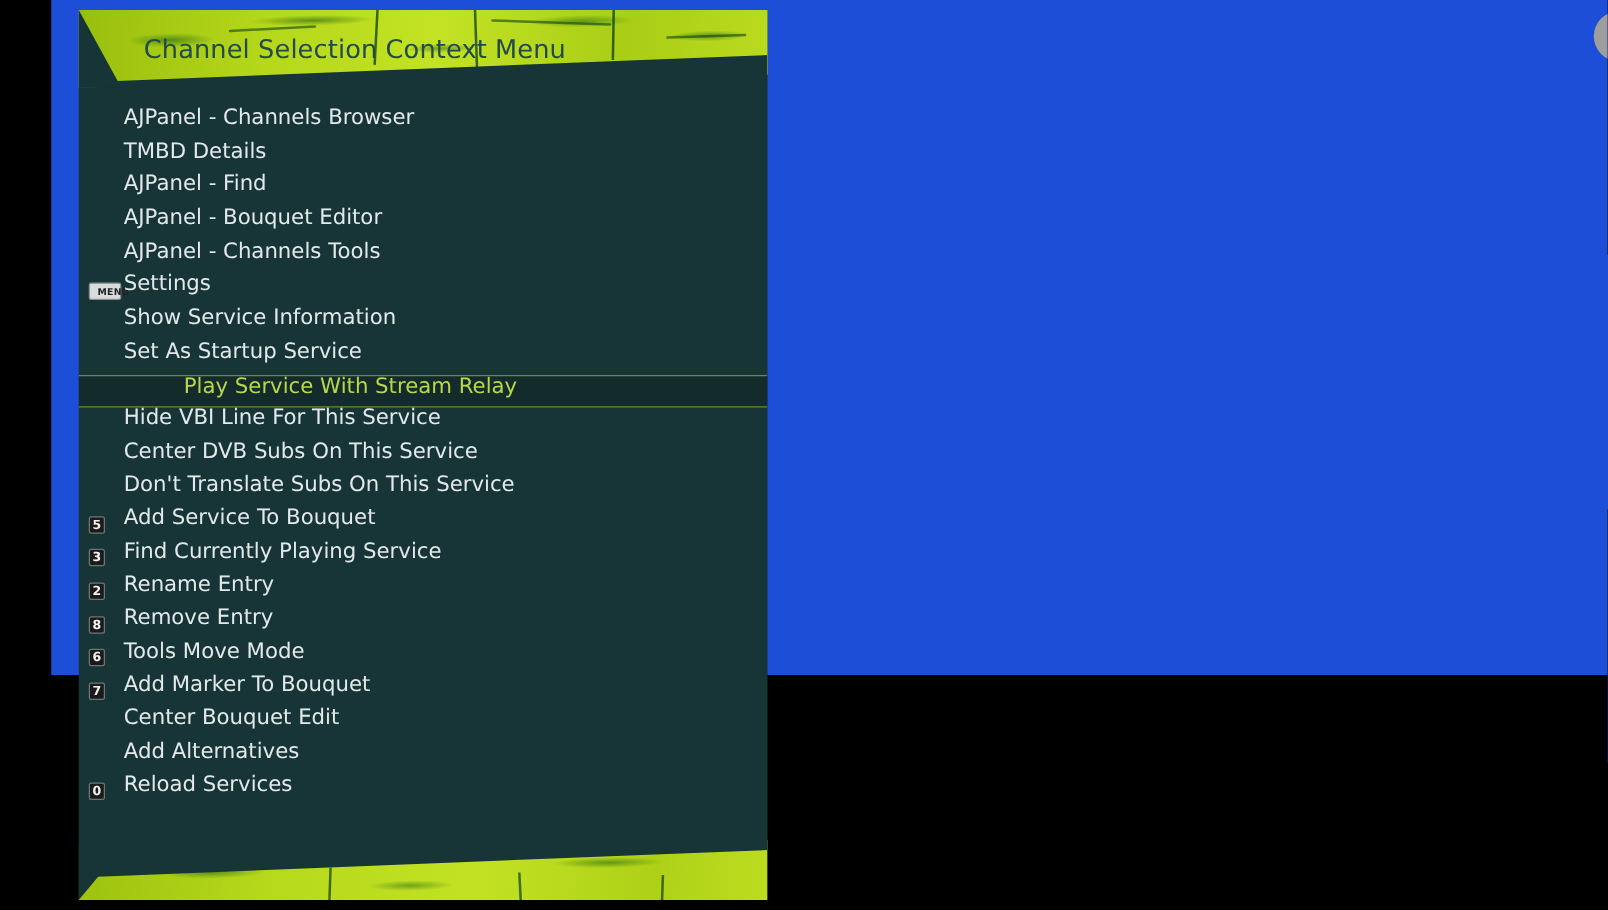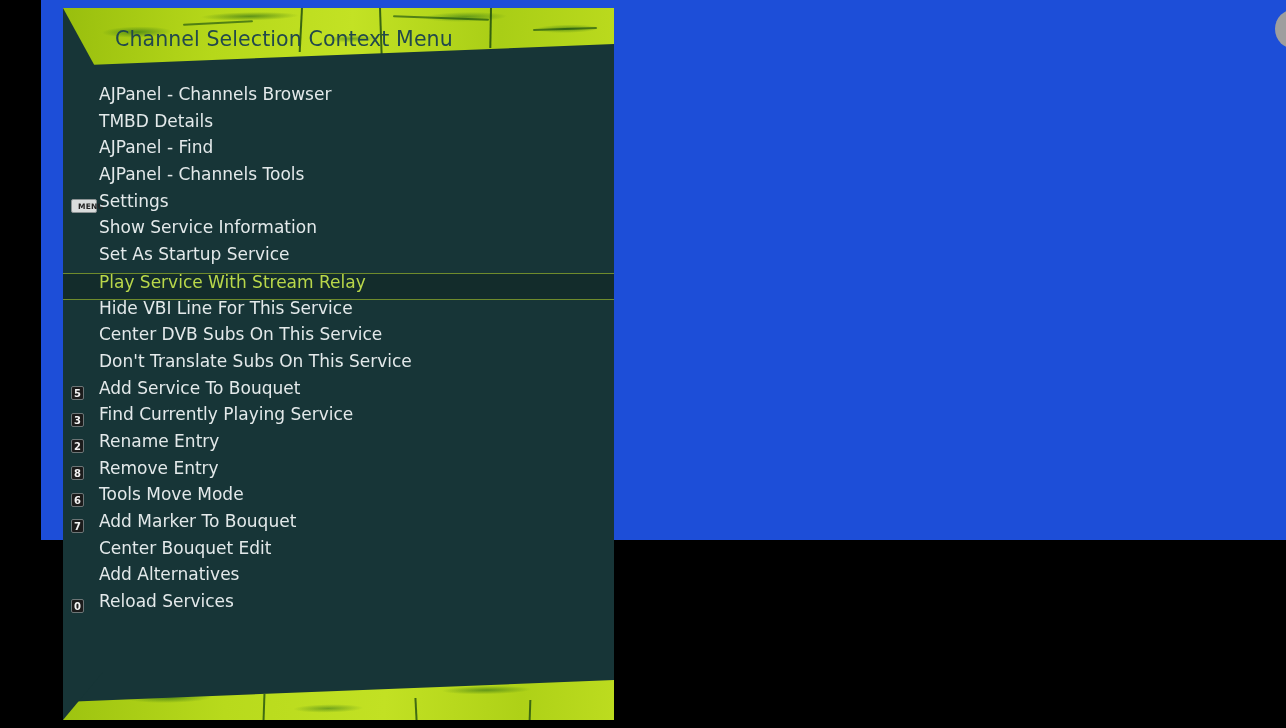--- a/index.html
+++ b/index.html
@@ -210,20 +210,21 @@
     min-width: 22px;
     padding: 0 6px;
     font-weight: bold;
   }
 
   
   .menu-row.selected {
     background: #132c2b;
     border-top: 1px solid #6f8b2c;
     border-bottom: 1px solid #6f8b2c;
+    gap: 48px;
   }
   .menu-row.selected .row-label {
     color: #b9d74a;
   }
 
   
   #scan-button {
     position: absolute;
     right: 12px;
     top: 9px;
@@ -265,20 +266,24 @@
         <div class="menu-row">
           <div class="badge-slot"></div>
           <div class="row-label">TMBD Details</div>
         </div>
         <div class="menu-row">
           <div class="badge-slot"></div>
           <div class="row-label">AJPanel - Find</div>
         </div>
         <div class="menu-row">
           <div class="badge-slot"></div>
+          <div class="row-label">AJPanel - Bouquet Editor</div>
+        </div>
+        <div class="menu-row">
+          <div class="badge-slot"></div>
           <div class="row-label">AJPanel - Channels Tools</div>
         </div>
         <div class="menu-row">
           <div class="badge-slot">
             <span class="key-badge menu-key">MENU</span>
           </div>
           <div class="row-label">Settings</div>
         </div>
         <div class="menu-row">
           <div class="badge-slot"></div>

